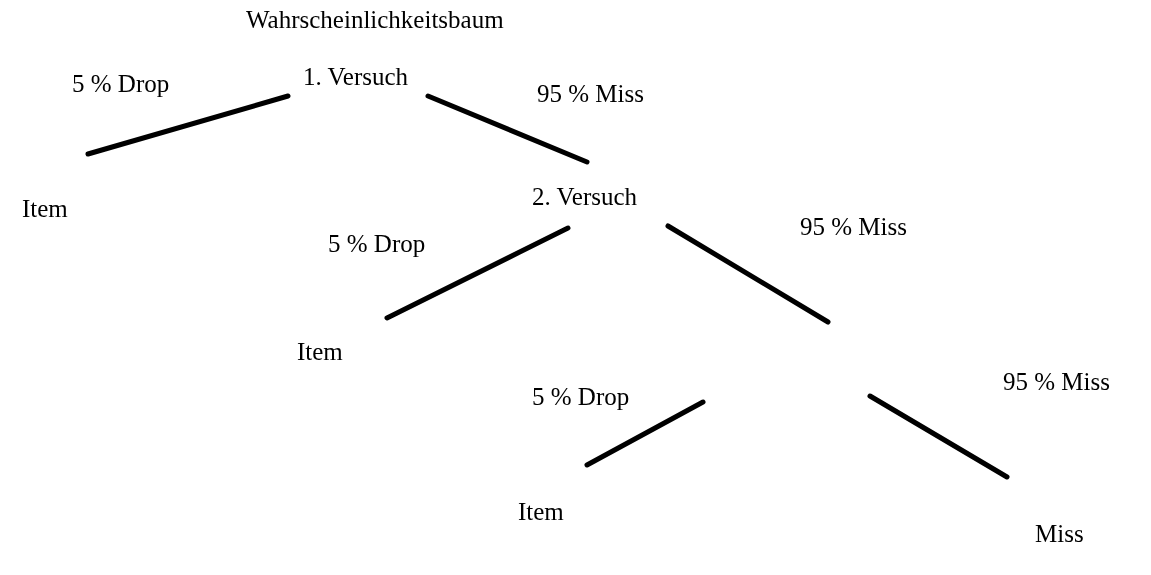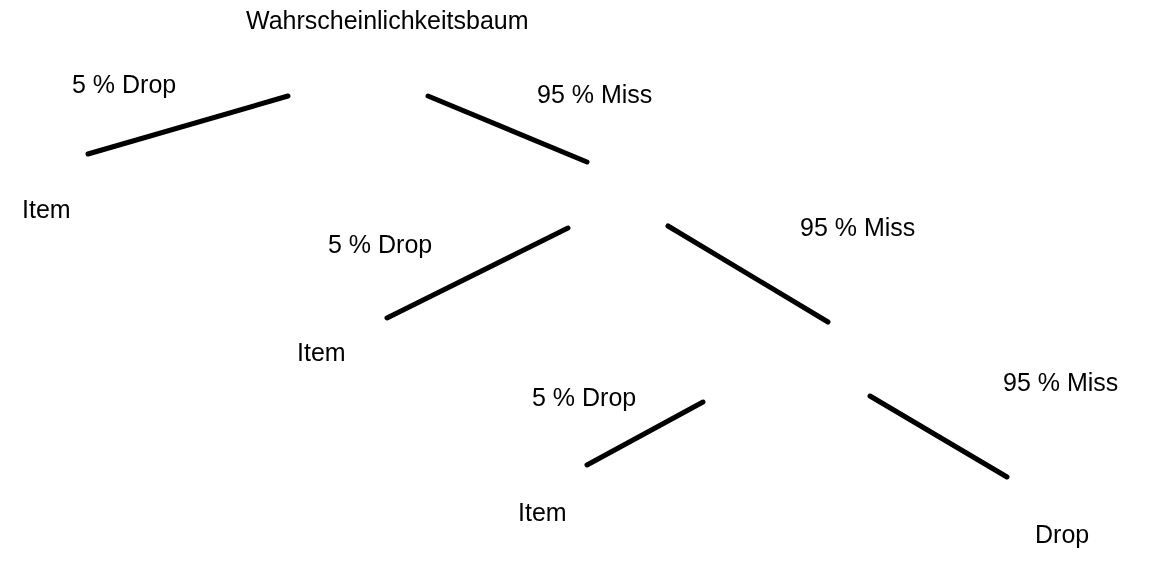--- a/index.html
+++ b/index.html
@@ -25,20 +25,21 @@
     stroke: #000000;
     stroke-width: 5;
     stroke-linecap: round;
   }
   .lbl {
     position: absolute;
     font-size: 25px;
     line-height: 1.2;
     color: #000000;
     white-space: nowrap;
+    font-family: Liberation Serif, serif;
   }
   #t-title   { left: 246px;  top: 5px;   }
   #t-drop1   { left: 72px;   top: 69px;  }
   #t-node1   { left: 303px;  top: 62px;  }
   #t-miss1   { left: 537px;  top: 79px;  }
   #t-item1   { left: 22px;   top: 194px; }
   #t-node2   { left: 532px;  top: 182px; }
   #t-drop2   { left: 328px;  top: 229px; }
   #t-miss2   { left: 800px;  top: 212px; }
   #t-item2   { left: 297px;  top: 337px; }
@@ -58,25 +59,27 @@
     <line x1="428" y1="96" x2="587" y2="162"></line>
     <line x1="568" y1="228" x2="387" y2="318"></line>
     <line x1="668" y1="226" x2="828" y2="322"></line>
     <line x1="703" y1="402" x2="587" y2="465"></line>
     <line x1="870" y1="396" x2="1007" y2="477"></line>
   </svg>
 
   <div class="lbl" id="t-title">Wahrscheinlichkeitsbaum</div>
 
   <div class="lbl" id="t-drop1">5 % Drop</div>
+  <div class="lbl" id="t-node1">1. Versuch</div>
   <div class="lbl" id="t-miss1">95 % Miss</div>
   <div class="lbl" id="t-item1">Item</div>
 
+  <div class="lbl" id="t-node2">2. Versuch</div>
   <div class="lbl" id="t-drop2">5 % Drop</div>
   <div class="lbl" id="t-miss2">95 % Miss</div>
   <div class="lbl" id="t-item2">Item</div>
 
   <div class="lbl" id="t-drop3">5 % Drop</div>
   <div class="lbl" id="t-miss3">95 % Miss</div>
   <div class="lbl" id="t-item3">Item</div>
-  <div class="lbl" id="t-missend">Drop</div>
+  <div class="lbl" id="t-missend">Miss</div>
 
 </div>
 
 </body></html>

